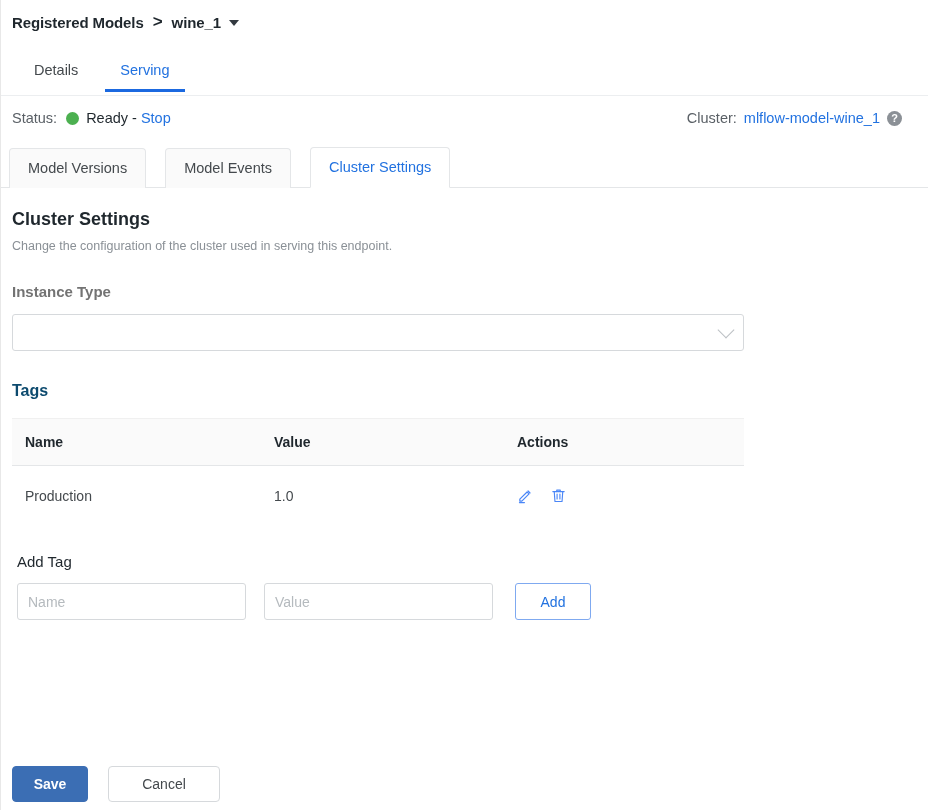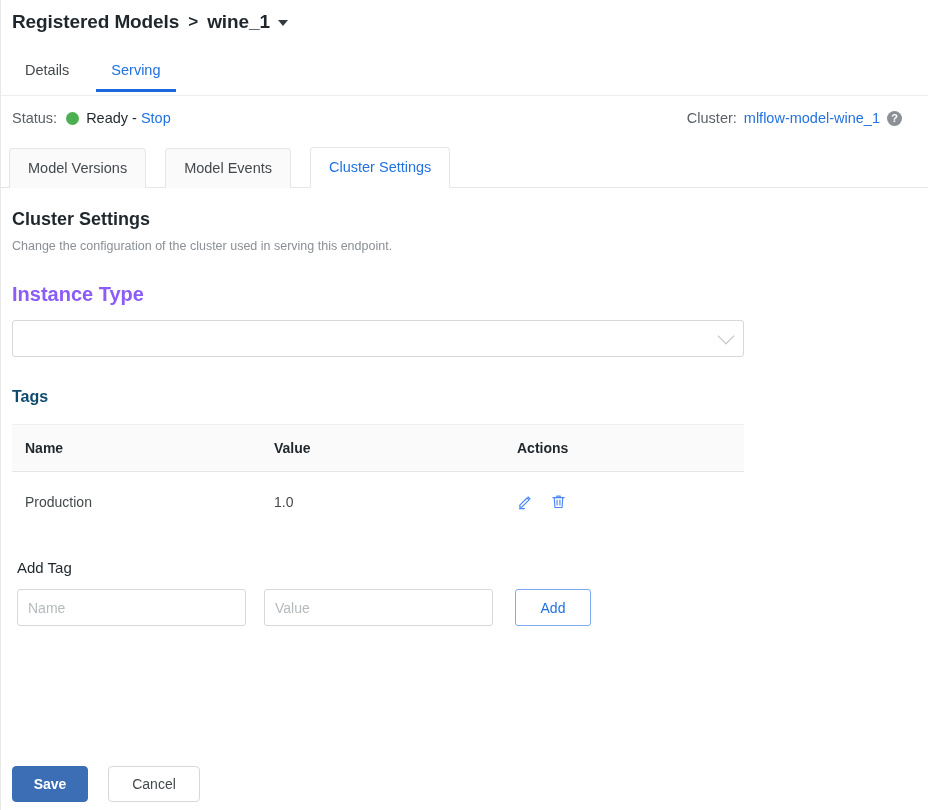--- a/index.html
+++ b/index.html
@@ -25,21 +25,21 @@
 
   
   .breadcrumb {
     display: flex;
     align-items: center;
     padding: 10px 0 0 11px;
     height: 34px;
     box-sizing: border-box;
   }
   .breadcrumb .crumb {
-    font-size: 19px;
+    font-size: 15px;
     font-weight: bold;
     color: #1f272d;
     letter-spacing: -0.1px;
   }
   .breadcrumb .sep {
     font-size: 17px;
     font-weight: bold;
     color: #1f272d;
     margin: 0 9px;
   }
@@ -52,21 +52,21 @@
     border-top: 6px solid #333a40;
     position: relative;
     top: 1px;
   }
 
   
   .toptabs {
     margin-top: 22px;
     height: 40px;
     border-bottom: 1px solid #eceef0;
-    padding-left: 9px;
+    padding-left: 18px;
     display: flex;
     align-items: flex-start;
     box-sizing: border-box;
   }
   .toptab {
     font-size: 14.5px;
     color: #44494d;
     padding: 6px 15px 13px 15px;
     margin-right: 12px;
     cursor: pointer;
@@ -163,23 +163,23 @@
     font-weight: bold;
     color: #1f272d;
     margin: 21px 0 0 0;
   }
   .section-desc {
     font-size: 12.5px;
     color: #8a9096;
     margin: 9px 0 0 0;
   }
   .field-label {
-    font-size: 20px;
-    font-weight: bold;
-    color: #8b5cf6;
+    font-size: 15px;
+    font-weight: bold;
+    color: #737373;
     margin: 30px 0 12px 0;
   }
   .select-box {
     margin-top: 14px;
     width: 732px;
     height: 37px;
     border: 1px solid #d6d9dc;
     border-radius: 3px;
     background: #ffffff;
     display: flex;
@@ -291,21 +291,21 @@
     border: 1px solid #3b6eb4;
     border-radius: 4px;
     color: #ffffff;
     font-size: 14px;
     font-weight: bold;
     font-family: "Liberation Sans", sans-serif;
     cursor: pointer;
   }
   .btn-cancel {
     margin-left: 20px;
-    width: 92px;
+    width: 112px;
     height: 36px;
     background: #ffffff;
     border: 1px solid #d6d9dc;
     border-radius: 4px;
     color: #44494d;
     font-size: 14px;
     font-family: "Liberation Sans", sans-serif;
     cursor: pointer;
   }
 </style>

